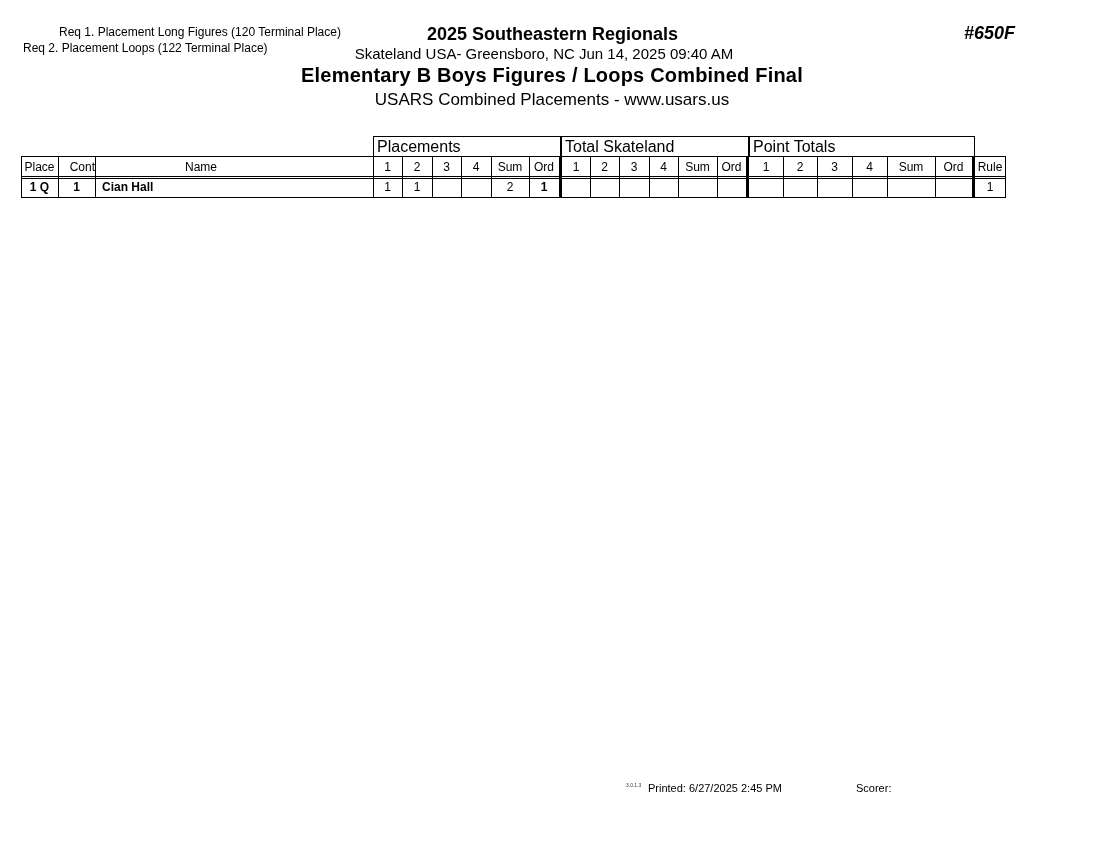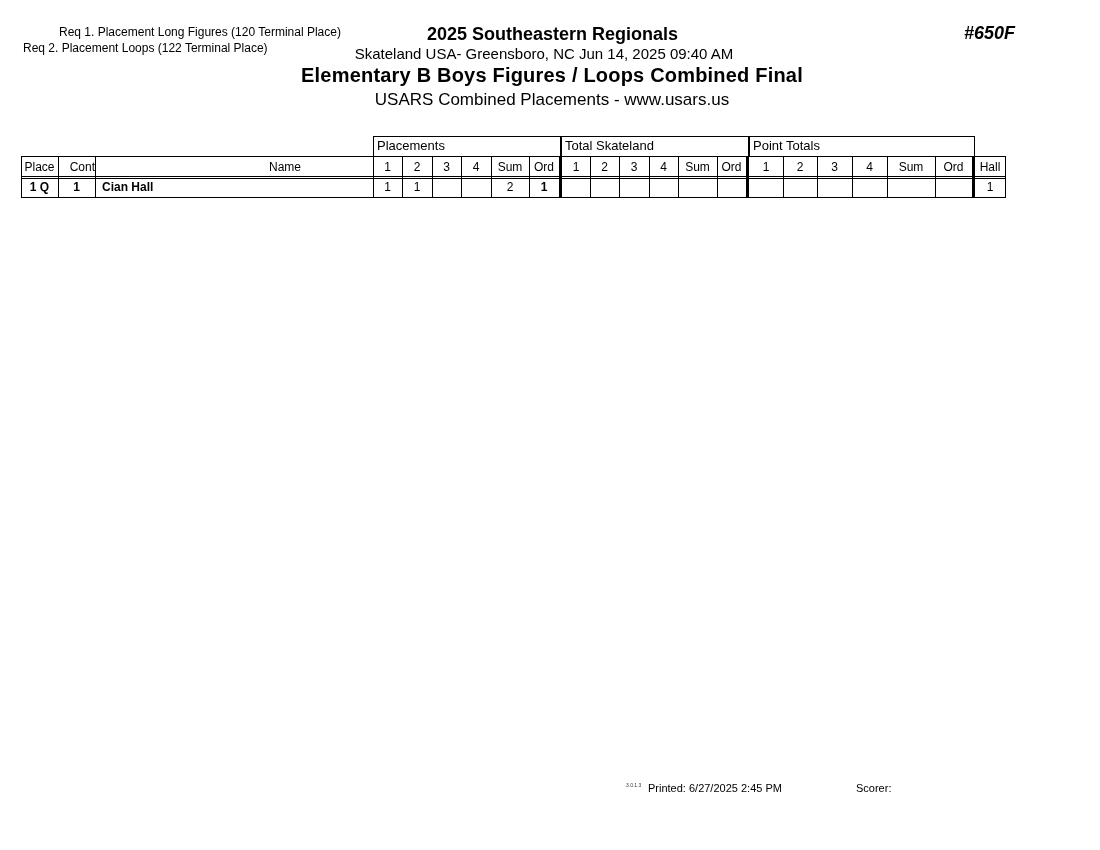--- a/index.html
+++ b/index.html
@@ -8,21 +8,21 @@
   .abs { position: absolute; white-space: nowrap; }
   .req { font-size: 12px; left: 23px; }
   .title { font-size: 18px; font-weight: bold; left: 0; width: 1105px; text-align: center; }
   .venue { font-size: 15px; left: 0; width: 1088px; text-align: center; }
   .event { font-size: 20px; font-weight: bold; left: 0; width: 1104px; text-align: center; letter-spacing: 0.2px; }
   .sub { font-size: 17px; left: 0; width: 1104px; text-align: center; }
   .eventno { font-size: 18px; font-weight: bold; left: 964px; }
 
   .box { position: absolute; box-sizing: border-box; }
   .grp { top: 136px; height: 21px; border: 1px solid #000; border-bottom: none;
-         font-size: 13px; padding: 1px 0 0 3px; }
+         font-size: 16px; padding: 1px 0 0 3px; }
   .cell { position: absolute; box-sizing: border-box; font-size: 12px; text-align: center;
           line-height: 19px; }
   .hline { position: absolute; left: 21px; width: 985px; height: 0; border-top: 1px solid #000; }
   .vline { position: absolute; width: 0; border-left: 1px solid #000; }
   .vthick { position: absolute; width: 3px; background: #000; }
   .footer { font-size: 11px; }
   .tiny { font-size: 5px; color: #333; }
 </style>
 </head>
 <body>
@@ -67,21 +67,21 @@
   <div class="vline" style="left:887px; top:156px; height:42px;"></div>
   <div class="vline" style="left:935px; top:156px; height:42px;"></div>
   <div class="vline" style="left:1005px; top:156px; height:42px;"></div>
 
   <div class="vthick" style="left:559px; top:156px; height:42px;"></div>
   <div class="vthick" style="left:746px; top:156px; height:42px;"></div>
   <div class="vthick" style="left:972px; top:156px; height:42px;"></div>
 
   <div class="cell" style="left:21px; top:158px; width:37px;">Place</div>
   <div class="cell" style="left:58px; top:158px; width:37px;text-align:right;">Cont</div>
-  <div class="cell" style="left:101px; top:158px; width:200px; text-align:right;">Name</div>
+  <div class="cell" style="left:101px; top:158px; width:200px; text-align:center;">Name</div>
 
   <div class="cell" style="left:373px; top:158px; width:29px;">1</div>
   <div class="cell" style="left:402px; top:158px; width:30px;">2</div>
   <div class="cell" style="left:432px; top:158px; width:29px;">3</div>
   <div class="cell" style="left:461px; top:158px; width:30px;">4</div>
   <div class="cell" style="left:491px; top:158px; width:38px;">Sum</div>
   <div class="cell" style="left:529px; top:158px; width:30px;">Ord</div>
 
   <div class="cell" style="left:562px; top:158px; width:28px;">1</div>
   <div class="cell" style="left:590px; top:158px; width:29px;">2</div>
@@ -89,21 +89,21 @@
   <div class="cell" style="left:649px; top:158px; width:29px;">4</div>
   <div class="cell" style="left:678px; top:158px; width:39px;">Sum</div>
   <div class="cell" style="left:717px; top:158px; width:29px;">Ord</div>
 
   <div class="cell" style="left:749px; top:158px; width:34px;">1</div>
   <div class="cell" style="left:783px; top:158px; width:34px;">2</div>
   <div class="cell" style="left:817px; top:158px; width:35px;">3</div>
   <div class="cell" style="left:852px; top:158px; width:35px;">4</div>
   <div class="cell" style="left:887px; top:158px; width:48px;">Sum</div>
   <div class="cell" style="left:935px; top:158px; width:37px;">Ord</div>
-  <div class="cell" style="left:975px; top:158px; width:30px;">Hall</div>
+  <div class="cell" style="left:975px; top:158px; width:30px;">Rule</div>
 
   <div>
     <div class="cell" style="left:21px; top:178px; width:37px; font-weight:bold;">1 Q</div>
     <div class="cell" style="left:58px; top:178px; width:37px; font-weight:bold;">1</div>
     <div class="cell" style="left:102px; top:178px; width:260px; text-align:left; font-weight:bold;">Cian Hall</div>
 
     <div class="cell" style="left:373px; top:178px; width:29px;">1</div>
     <div class="cell" style="left:402px; top:178px; width:30px;">1</div>
     <div class="cell" style="left:432px; top:178px; width:29px;"></div>
     <div class="cell" style="left:461px; top:178px; width:30px;"></div>

